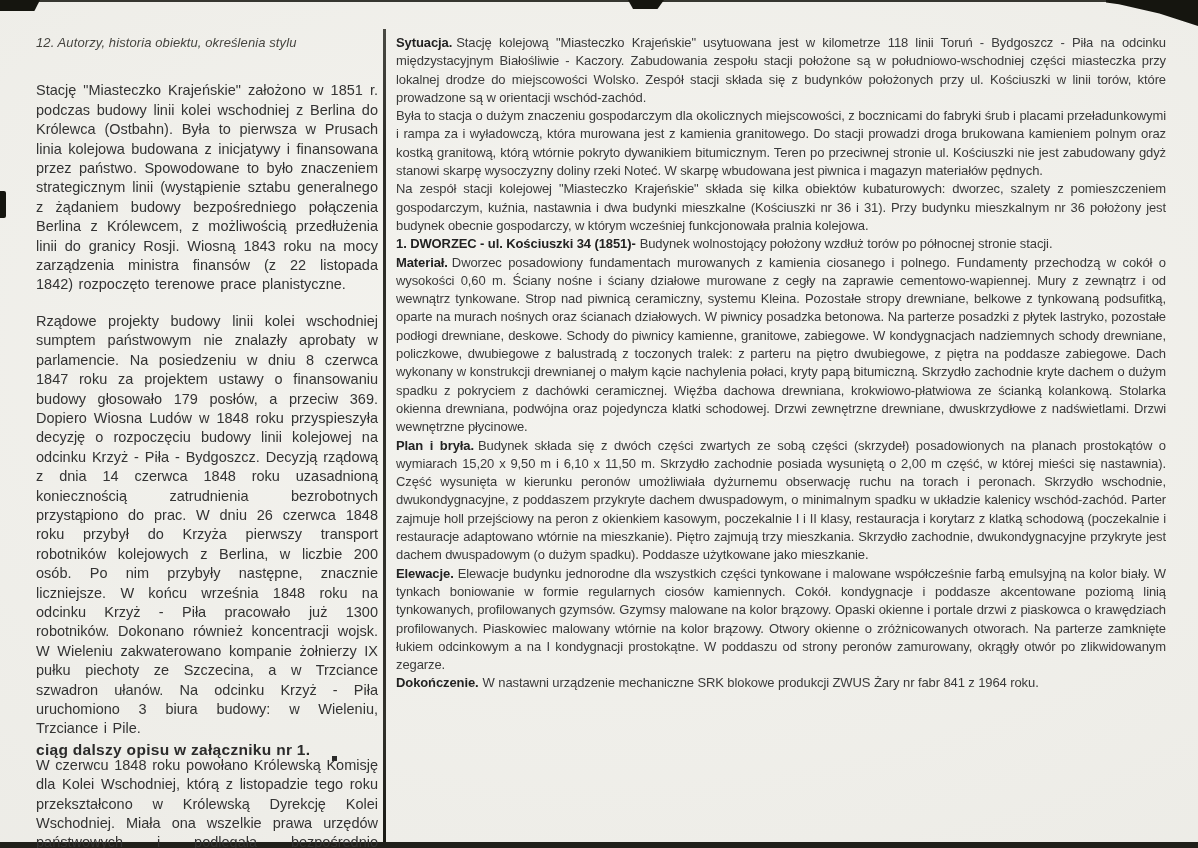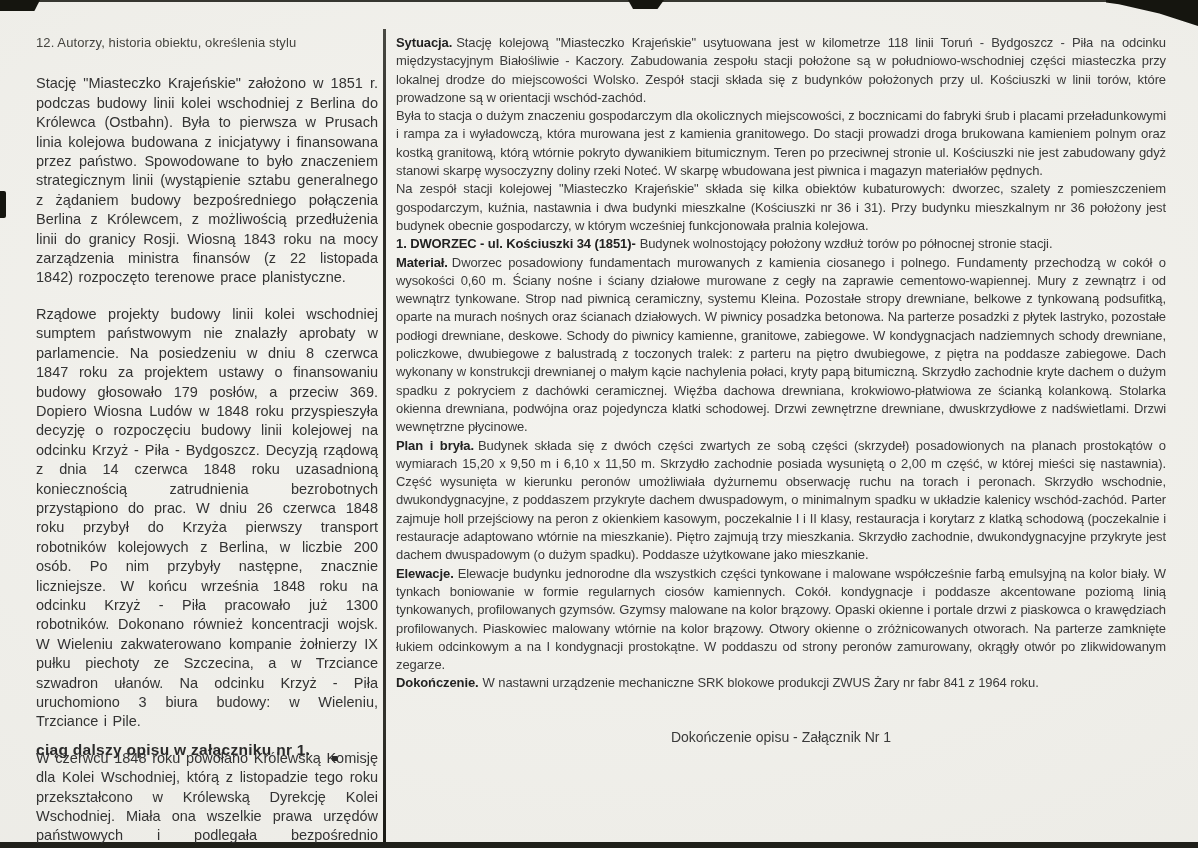--- a/index.html
+++ b/index.html
@@ -39,21 +39,21 @@
   
   .col-header{
     font-size:13px;color:var(--ink-soft);letter-spacing:.1px;
     white-space:nowrap;
   }
   .col-left{
     position:absolute;left:36px;top:33px;width:342px;
     font-size:14.5px;line-height:19.4px;text-align:justify;
     color:#333;
   }
-  .col-left .col-header{margin-bottom:22px;}
+  .col-left .col-header{margin-bottom:29px;font-style:italic;}
   .col-left p{margin:0 0 17px 0;word-spacing:1.5px;}
   .col-right{
     position:absolute;left:396px;top:34px;width:770px;
     font-size:13px;line-height:18.3px;text-align:justify;
     letter-spacing:-0.1px;color:#3a3a3a;
   }
   .col-right .col-header{margin-bottom:4px;}
   .col-right p{margin:0;}
   .lead{font-weight:bold;color:#222;}
   .lead:not(:empty){padding-right:4px;}
@@ -93,15 +93,14 @@
   <div class="col-right">
     <p><span class="lead">Sytuacja.</span><span>Stację kolejową "Miasteczko Krajeńskie" usytuowana jest w kilometrze 118 linii Toruń - Bydgoszcz - Piła na odcinku międzystacyjnym Białośliwie - Kaczory.  Zabudowania zespołu stacji położone są w południowo-wschodniej części miasteczka przy lokalnej drodze do miejscowości Wolsko. Zespół stacji składa się z budynków położonych przy ul. Kościuszki w linii torów, które prowadzone są w orientacji wschód-zachód.</span></p>
     <p><span class="lead"></span><span>Była to stacja o dużym znaczeniu gospodarczym dla okolicznych miejscowości, z bocznicami do fabryki śrub i placami przeładunkowymi i rampa za i wyładowczą, która murowana jest z kamienia granitowego. Do stacji prowadzi droga brukowana kamieniem polnym oraz kostką granitową, którą wtórnie pokryto dywanikiem bitumicznym. Teren po przeciwnej stronie ul. Kościuszki nie jest zabudowany gdyż stanowi skarpę wysoczyzny doliny rzeki Noteć. W skarpę wbudowana jest piwnica i magazyn materiałów pędnych.</span></p>
     <p><span class="lead"></span><span>Na zespół stacji kolejowej "Miasteczko Krajeńskie" składa się kilka obiektów kubaturowych: dworzec, szalety z pomieszczeniem gospodarczym, kuźnia, nastawnia i dwa budynki mieszkalne (Kościuszki nr 36 i 31). Przy budynku mieszkalnym nr 36 położony jest budynek obecnie gospodarczy, w którym wcześniej funkcjonowała pralnia kolejowa.</span></p>
     <p><span class="lead">1. DWORZEC - ul. Kościuszki 34 (1851)-</span><span>Budynek wolnostojący położony wzdłuż torów po północnej stronie stacji.</span></p>
     <p><span class="lead">Materiał.</span><span>Dworzec posadowiony fundamentach murowanych z kamienia ciosanego i polnego. Fundamenty przechodzą w cokół o wysokości 0,60 m. Ściany nośne i ściany działowe murowane z cegły na zaprawie cementowo-wapiennej. Mury z zewnątrz i od wewnątrz tynkowane. Strop nad piwnicą ceramiczny, systemu Kleina. Pozostałe stropy drewniane, belkowe z tynkowaną podsufitką, oparte na murach nośnych oraz ścianach działowych. W piwnicy posadzka betonowa. Na parterze posadzki z płytek lastryko, pozostałe podłogi drewniane, deskowe. Schody do piwnicy kamienne, granitowe, zabiegowe. W kondygnacjach nadziemnych schody drewniane, policzkowe, dwubiegowe z balustradą z toczonych tralek: z parteru na piętro dwubiegowe, z piętra na poddasze zabiegowe. Dach wykonany w konstrukcji drewnianej o małym kącie nachylenia połaci, kryty papą bitumiczną. Skrzydło zachodnie kryte dachem o dużym spadku z pokryciem z dachówki ceramicznej. Więźba dachowa drewniana, krokwiowo-płatwiowa ze ścianką kolankową. Stolarka okienna drewniana, podwójna oraz pojedyncza klatki schodowej. Drzwi zewnętrzne drewniane, dwuskrzydłowe z nadświetlami. Drzwi wewnętrzne płycinowe.</span></p>
     <p><span class="lead">Plan i bryła.</span><span>Budynek składa się z dwóch części zwartych ze sobą części (skrzydeł) posadowionych na planach prostokątów o wymiarach 15,20 x 9,50 m i 6,10 x 11,50 m.  Skrzydło zachodnie posiada wysuniętą o 2,00 m część, w której mieści się nastawnia). Część wysunięta w kierunku peronów umożliwiała dyżurnemu obserwację ruchu na torach i peronach.  Skrzydło wschodnie, dwukondygnacyjne, z poddaszem przykryte dachem dwuspadowym, o minimalnym spadku w układzie kalenicy wschód-zachód. Parter zajmuje holl przejściowy na peron z okienkiem kasowym, poczekalnie I i II klasy, restauracja i korytarz z klatką schodową (poczekalnie i restauracje adaptowano wtórnie na mieszkanie). Piętro zajmują trzy mieszkania. Skrzydło zachodnie, dwukondygnacyjne przykryte jest dachem dwuspadowym (o dużym spadku). Poddasze użytkowane jako mieszkanie.</span></p>
     <p><span class="lead">Elewacje.</span><span>Elewacje budynku jednorodne dla wszystkich części tynkowane i malowane współcześnie farbą emulsyjną na kolor biały. W tynkach boniowanie w formie regularnych ciosów kamiennych. Cokół. kondygnacje i poddasze akcentowane poziomą linią tynkowanych, profilowanych gzymsów. Gzymsy malowane na kolor brązowy. Opaski okienne i portale drzwi z piaskowca o krawędziach profilowanych. Piaskowiec malowany wtórnie na kolor brązowy. Otwory okienne o zróżnicowanych otworach. Na parterze zamknięte łukiem odcinkowym a na I kondygnacji prostokątne. W poddaszu od strony peronów zamurowany, okrągły otwór po zlikwidowanym zegarze.</span></p>
     <p><span class="lead">Dokończenie.</span><span>W nastawni urządzenie mechaniczne SRK blokowe produkcji ZWUS Żary nr fabr 841 z 1964 roku.</span></p>
   </div>
-  <div class="right-footer">Dokończenie opisu - Załącznik Nr 1</div>
 
 </div>
 
 </body></html>

